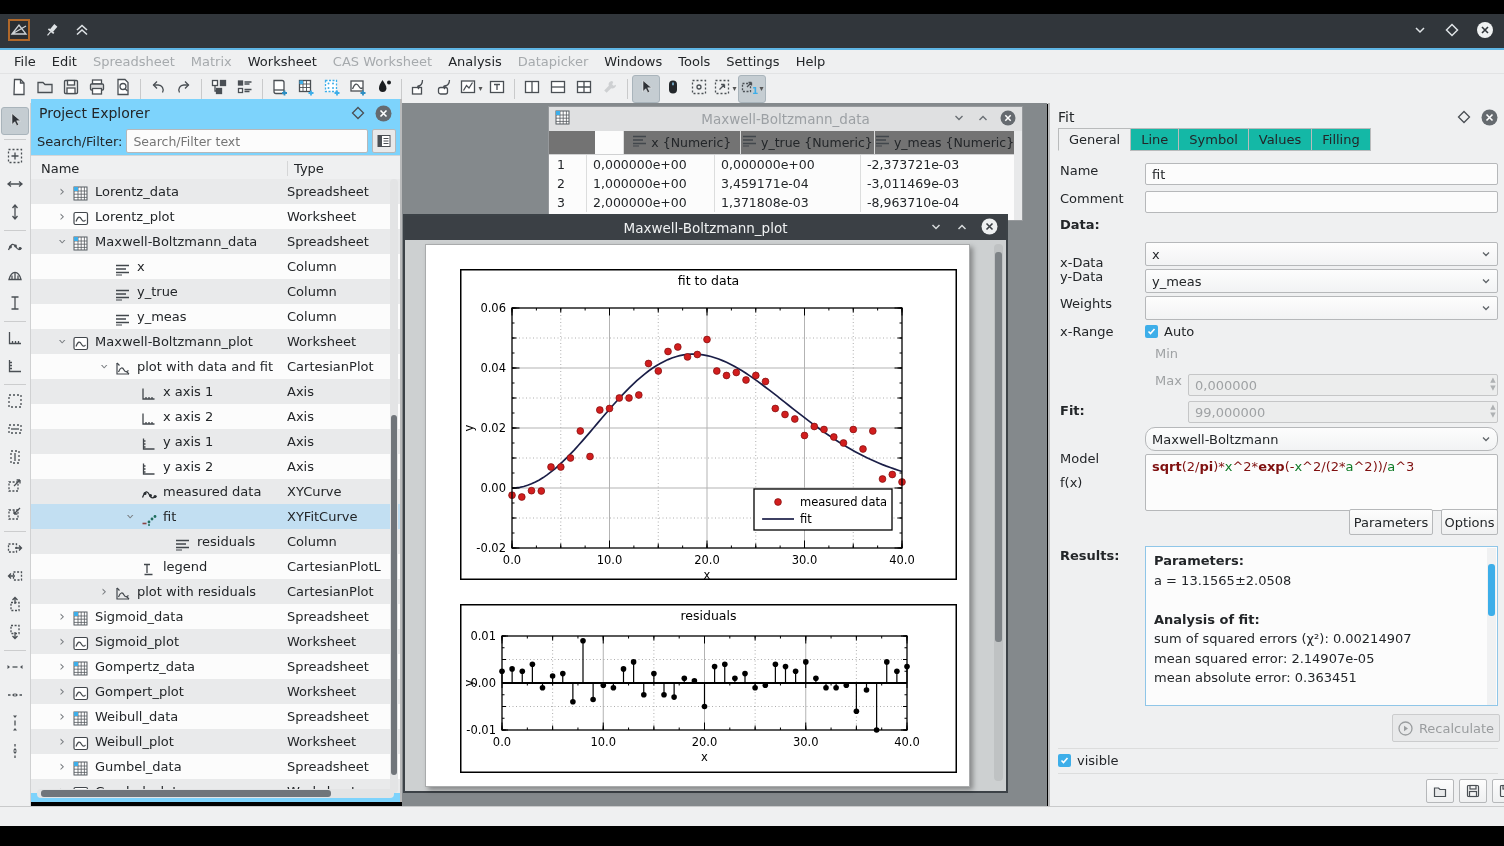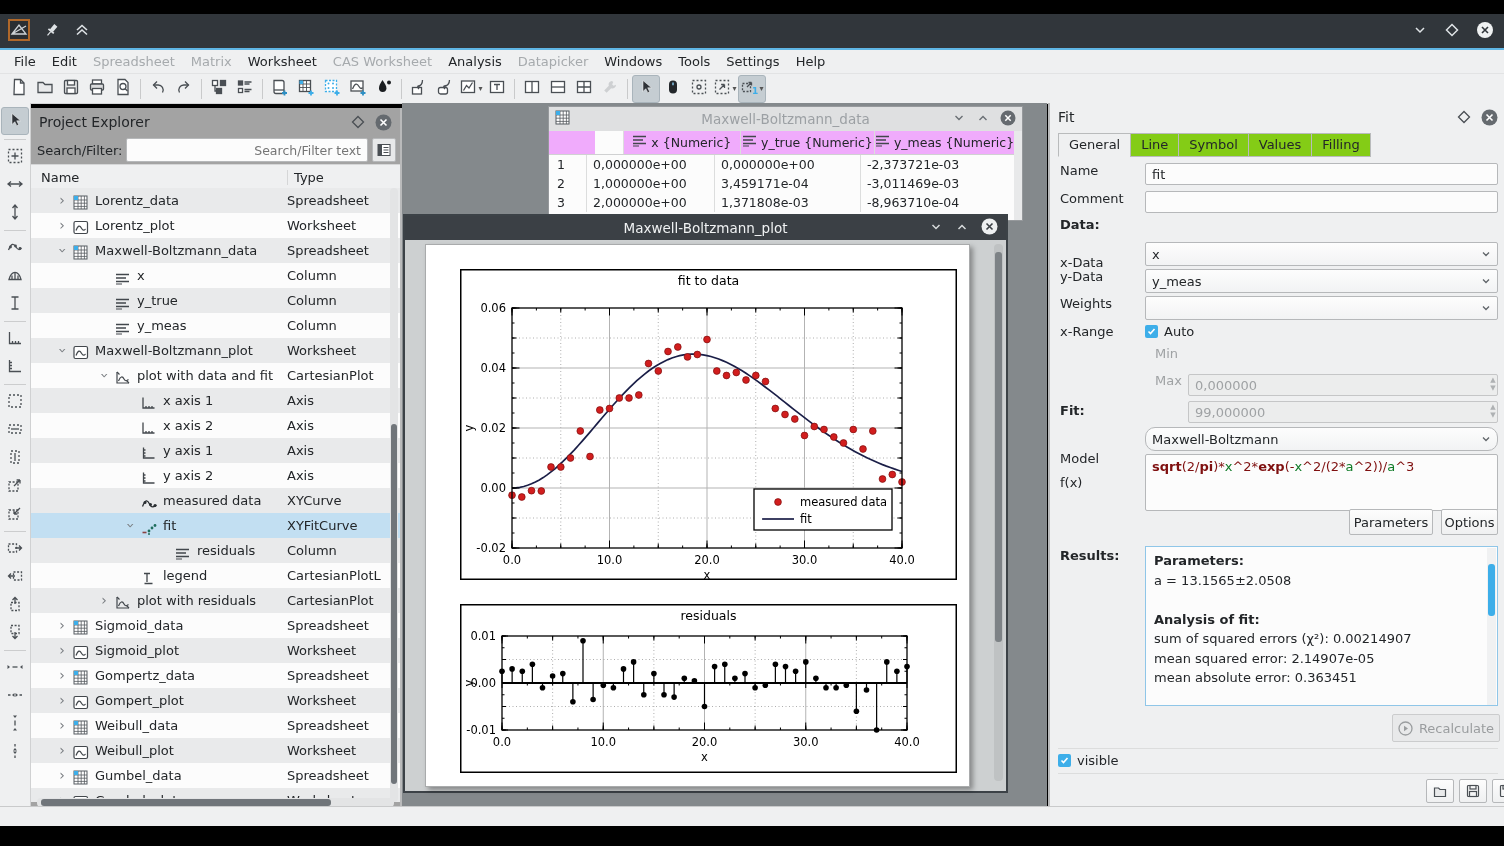--- a/index.html
+++ b/index.html
@@ -22,26 +22,26 @@
   .tbtn{width:26px;height:26px;display:flex;align-items:center;justify-content:center;border-radius:3px;position:relative;}
   .tbtn.pressed{background:#c5cdd2;border:1px solid #a9b4bb;}
   .tbtn.disabled{opacity:.45;}
   .tsep{width:1px;height:20px;background:#c9cacb;margin:0 4px;}
   .caret{font-size:8px;color:#555;margin-left:1px;}
   
   #left-toolbar{left:0;top:103px;width:30px;height:703px;background:#eff0f1;border-right:1px solid #d0d1d2;display:flex;flex-direction:column;align-items:center;padding-top:3px;}
   #left-toolbar .tbtn{width:26px;height:26px;margin:1px 0;}
   #left-toolbar .lsep{width:22px;height:1px;background:#cccdce;margin:3px 0;}
   
-  #explorer{left:31px;top:108px;width:369px;height:703px;background:#a3a3a3;border-right:2px solid #b9babb;}
+  #explorer{left:31px;top:99px;width:369px;height:703px;background:#7dd3fc;border-right:2px solid #b9babb;}
   .dock-header{height:28px;display:flex;align-items:center;padding:0 8px;font-size:14px;}
   .dock-header .hspace{flex:1;}
   .dock-header .hbtn{margin-left:10px;display:flex;align-items:center;}
   #search-row{display:flex;align-items:center;height:28px;padding:0 4px 0 6px;gap:4px;}
-  #search-input{flex:1;height:22px;border:1px solid #b6b8ba;border-radius:2px;background:#fcfcfc;padding:0 6px;font:12.5px "DejaVu Sans",sans-serif;color:#232629;text-align:right;}
+  #search-input{flex:1;height:22px;border:1px solid #b6b8ba;border-radius:2px;background:#fcfcfc;padding:0 6px;font:12.5px "DejaVu Sans",sans-serif;color:#232629;}
   #filter-btn{width:22px;height:22px;border:1px solid #b6b8ba;border-radius:2px;background:#e8e9ea;display:flex;align-items:center;justify-content:center;}
   #tree-header{height:24px;display:flex;border-top:1px solid #d5d6d7;border-bottom:1px solid #d5d6d7;background:#eff0f1;align-items:center;}
   #tree-header .hc1{padding-left:10px;width:246px;border-right:1px solid #d5d6d7;}
   #tree-header .hc2{padding-left:6px;flex:1;}
   #tree-rows{position:absolute;left:0;top:80px;width:369px;height:614px;overflow:hidden;background:#fcfcfc;}
   .tree-row{position:relative;height:25px;line-height:25px;background:#fcfcfc;}
   .tree-row.alt{background:#e9eaeb;}
   .tree-row.sel{background:#c2dff2;}
   .tree-row .exp{position:absolute;top:0;width:14px;color:#7a7e82;font-size:14px;text-align:center;}
   .tree-row .exp.rot{transform:rotate(90deg);}
@@ -54,39 +54,39 @@
   #tree-hscroll .handle{position:absolute;left:4px;top:1px;height:7px;width:290px;background:#70757a;border-radius:3px;}
   
   #mdi{left:402px;top:103px;width:645px;height:703px;background:#84898c;}
   
   #sheet-window{position:absolute;left:146px;top:3px;width:473px;height:113px;background:#fcfcfc;border:1px solid #96999c;}
   #sheet-titlebar{height:24px;background:#dfe0e1;display:flex;align-items:center;padding:0 6px;position:relative;}
   #sheet-title{position:absolute;left:0;right:0;text-align:center;color:#9ca0a4;font-size:13.5px;}
   #sheet-controls{position:absolute;right:6px;display:flex;gap:10px;align-items:center;}
   #sheet-table{position:absolute;left:0;top:24px;right:8px;bottom:0;overflow:hidden;}
   .sh-row{display:flex;height:19px;line-height:19px;font-size:12.5px;}
-  .sh-head{height:23px;line-height:23px;background:#f0abfc;border-bottom:1px solid #d0d1d2;font-size:12.5px;padding-left:46px;}
+  .sh-head{height:23px;line-height:23px;background:#737373;border-bottom:1px solid #d0d1d2;font-size:12.5px;padding-left:46px;}
   .sh-c{border-right:1px solid #dcdddd;padding-left:6px;white-space:nowrap;overflow:hidden;display:flex;align-items:center;gap:4px;}
   .sh-c.num{width:29px;justify-content:flex-start;padding-left:8px;background:#fcfcfc;}
   .sh-c.c1{width:121px;}.sh-c.c2{width:139px;}.sh-c.c3{width:145px;border-right:none;}
   .sh-head .sh-c{justify-content:center;padding-left:0;}
   #sheet-vscroll{position:absolute;right:0;top:24px;width:8px;bottom:0;background:#e8e9ea;}
   
   #plot-window{position:absolute;left:1px;top:111px;width:601px;height:575px;background:#cdd0d1;border:2px solid #3c4247;}
   #plot-titlebar{height:24px;background:#3b4045;display:flex;align-items:center;position:relative;}
   #plot-title{position:absolute;left:0;right:0;text-align:center;color:#f0f2f3;font-size:13.5px;}
   #plot-controls{position:absolute;right:8px;display:flex;gap:12px;align-items:center;}
   #plot-page{position:absolute;left:20px;top:28px;width:543px;height:541px;background:#fff;border:1px solid #a9abac;box-shadow:3px 3px 5px rgba(0,0,0,.35);}
   #plot-vscroll{position:absolute;right:3px;top:28px;width:9px;height:537px;background:#bfc2c3;border-radius:4px;}
   #plot-vscroll .handle{position:absolute;left:1px;width:7px;top:8px;height:390px;background:#7d8286;border-radius:3px;}
   .chartbox{position:absolute;}
   
   #fitdock{left:1048px;top:103px;width:456px;height:703px;background:#eff0f1;border-left:2px solid #b9babb;}
-  #fit-tabs{position:absolute;left:8px;top:30px;height:24px;display:flex;}
-  .tab{padding:3px 10px;border:1px solid #b9bbbc;border-right:none;background:#84cc16;font-size:13px;}
+  #fit-tabs{position:absolute;left:8px;top:30px;height:18px;display:flex;align-items:flex-end;}
+  .tab{padding:3px 10px;border:1px solid #b9bbbc;border-right:none;background:#14b8a6;font-size:13px;}
   .tab:last-child{border-right:1px solid #b9bbbc;}
   .tab.active{background:#eff0f1;border-bottom:1px solid #eff0f1;}
   .frow{position:absolute;left:10px;display:flex;align-items:center;}
   .flabel{width:85px;}
   .ffield{position:absolute;left:95px;width:353px;height:22px;border:1px solid #b6b8ba;border-radius:2px;background:#fcfcfc;padding:0 6px;font:13px "DejaVu Sans",sans-serif;color:#232629;box-sizing:border-box;}
   .combo{position:absolute;left:95px;width:353px;height:24px;border:1px solid #b6b8ba;border-radius:2px;background:linear-gradient(#fdfdfd,#f2f3f4);display:flex;align-items:center;padding:0 6px;box-sizing:border-box;}
   .combo .cv{flex:1;white-space:nowrap;overflow:hidden;}
   .spin{background:#eceded;color:#9fa2a4;border-color:#c5c6c7;}
   .spin-arrows{position:absolute;right:4px;top:3px;font-size:7px;color:#aeb1b3;line-height:1.1;text-align:center;}
   .section{font-weight:bold;}

